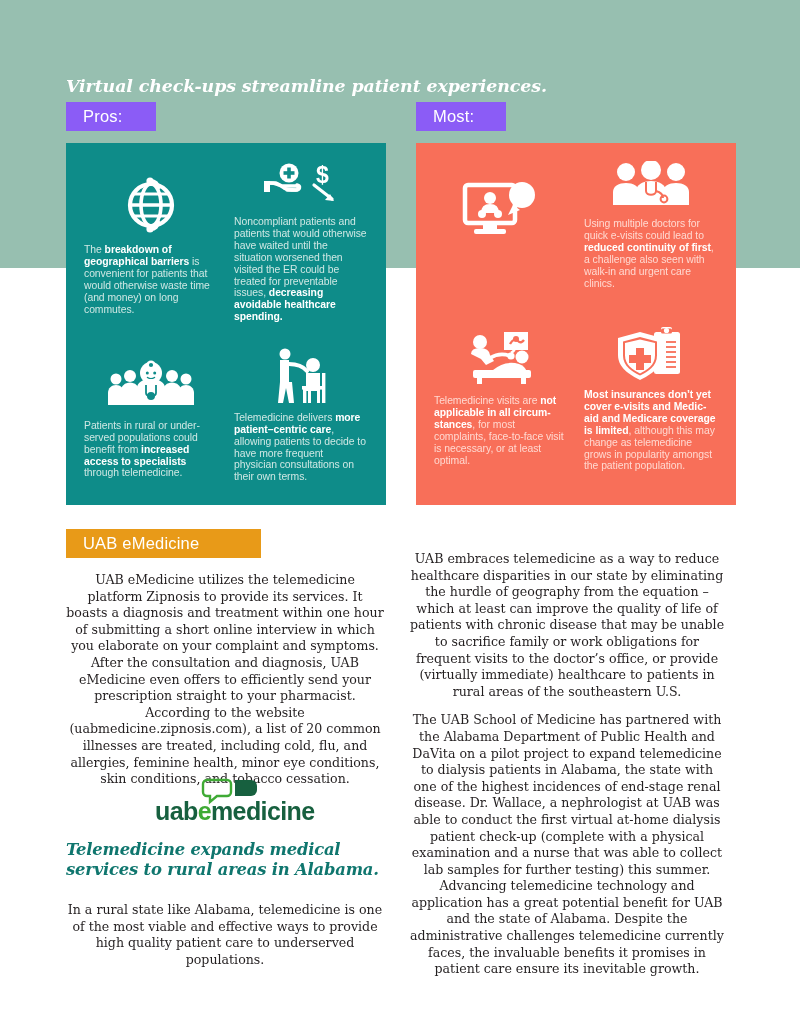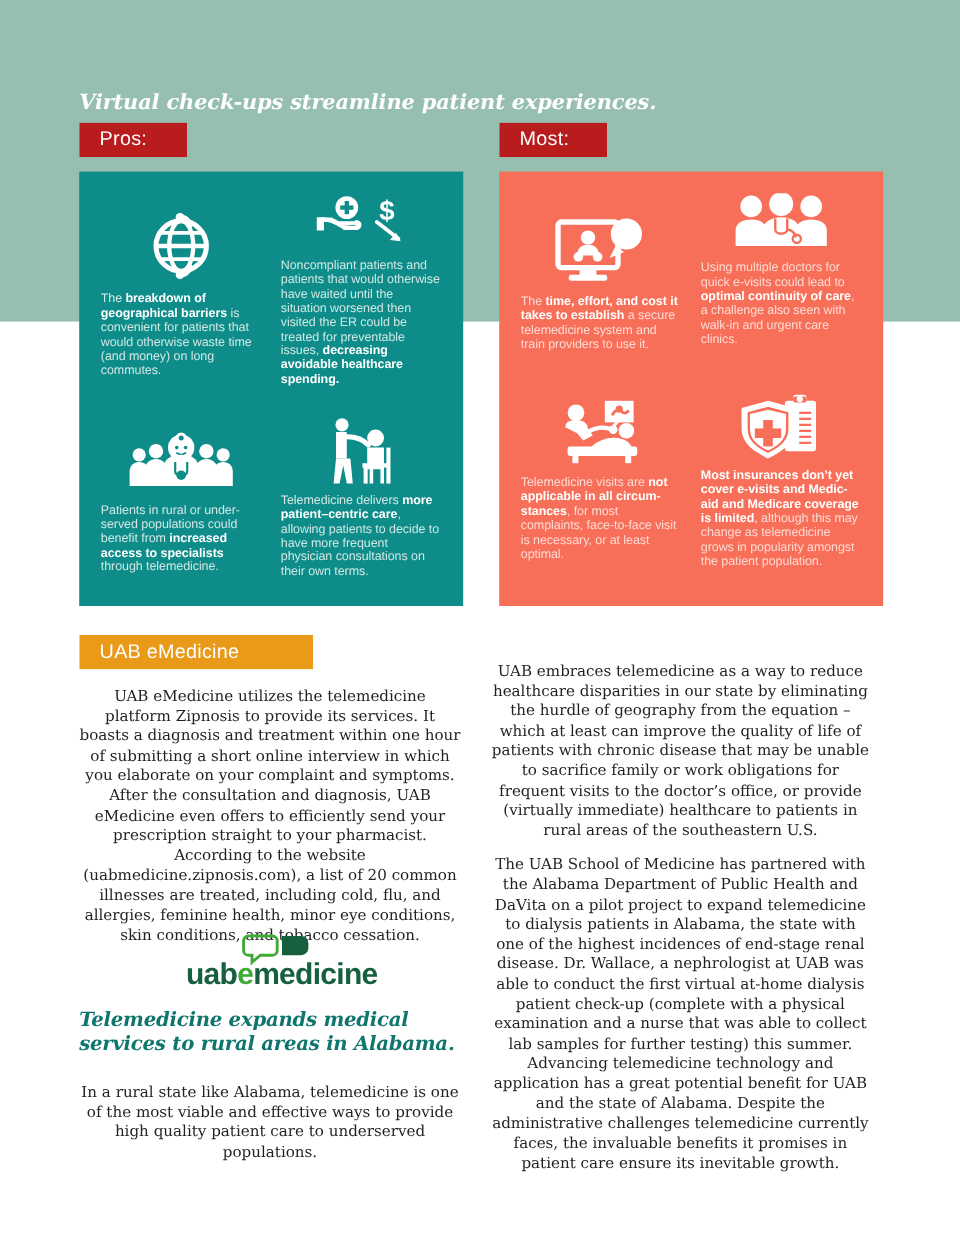--- a/index.html
+++ b/index.html
@@ -35,21 +35,21 @@
     letter-spacing: -0.1px;
     color: #ffffff;
     z-index: 3;
     margin-top: 17px;
   }
 
   
   .ribbon {
     position: absolute;
     height: 29px;
-    background: #b91c1c;
+    background: #8b5cf6;
     color: #ffffff;
     font-family: "Liberation Sans", sans-serif;
     font-size: 16.5px;
     font-weight: 400;
     letter-spacing: 0.2px;
     display: flex;
     align-items: center;
     padding-left: 17px;
     z-index: 4;
     -webkit-clip-path: polygon(0 0, 100% 0, 100% 100%, calc(100% - 17px) 50%, 100% 100%, 0 100%);
@@ -292,38 +292,37 @@
           <rect x="22" y="42" width="14" height="7" fill="#fff"></rect>
           <rect x="13" y="48" width="32" height="5" rx="2" fill="#fff"></rect>
           <circle cx="29" cy="17" r="6" fill="#fff"></circle>
           <path d="M20 32 q0 -9 9 -9 q9 0 9 9 z" fill="#fff"></path>
           <circle cx="21" cy="33" r="4" fill="#fff"></circle>
           <circle cx="37" cy="33" r="4" fill="#fff"></circle>
           <circle cx="61" cy="14" r="13" fill="#fff"></circle>
           <path d="M52 24 l-5 10 l12 -5 z" fill="#fff"></path>
         </svg>
       </div>
-      <div class="cell-text">The <b>time, effort, and cost it takes to establish</b> a secure telemedicine system and train providers to use it.</div>
     </div>
 
     <div class="cell c-tr">
       <div class="cell-icon">
         <svg width="84" height="50" viewBox="0 0 84 50" fill="none">
           <circle cx="17" cy="11" r="9" fill="#fff"></circle>
           <path d="M4 44 v-13 c0-6 6-9 13-9 c7 0 13 3 13 9 v13 z" fill="#fff"></path>
           <circle cx="67" cy="11" r="9" fill="#fff"></circle>
           <path d="M54 44 v-13 c0-6 6-9 13-9 c7 0 13 3 13 9 v13 z" fill="#fff"></path>
           <circle cx="42" cy="9" r="10" fill="#fff"></circle>
           <path d="M27 44 v-14 c0-6 7-10 15-10 c8 0 15 4 15 10 v14 z" fill="#fff"></path>
           <path d="M37 21 v9 c0 5 10 5 10 0 v-9" stroke="#f86f59" stroke-width="2" fill="none"></path>
           <path d="M47 30 q7 2 7 7" stroke="#f86f59" stroke-width="2" fill="none"></path>
           <circle cx="55" cy="38" r="3.4" fill="none" stroke="#f86f59" stroke-width="2"></circle>
         </svg>
       </div>
-      <div class="cell-text">Using multiple doctors for quick e-visits could lead to <b>optimal continuity of care</b>, a challenge also seen with walk-in and urgent care clinics.</div>
+      <div class="cell-text">Using multiple doctors for quick e-visits could lead to <b>reduced continuity of first</b>, a challenge also seen with walk-in and urgent care clinics.</div>
     </div>
 
     <div class="cell c-bl">
       <div class="cell-icon">
         <svg width="84" height="58" viewBox="0 0 84 58" fill="none">
           <rect x="45" y="2" width="24" height="18" fill="#fff"></rect>
           <path d="M51 14 q4 -7 8 -3 q3 3 6 -1" stroke="#f86f59" stroke-width="2.4" fill="none"></path>
           <circle cx="57" cy="9" r="3" fill="#f86f59"></circle>
           <circle cx="21" cy="12" r="7" fill="#fff"></circle>
           <path d="M12 24 q0 -6 9 -6 q9 0 10 7 l4 6 l-8 4 l-5 -6 z" fill="#fff"></path>

